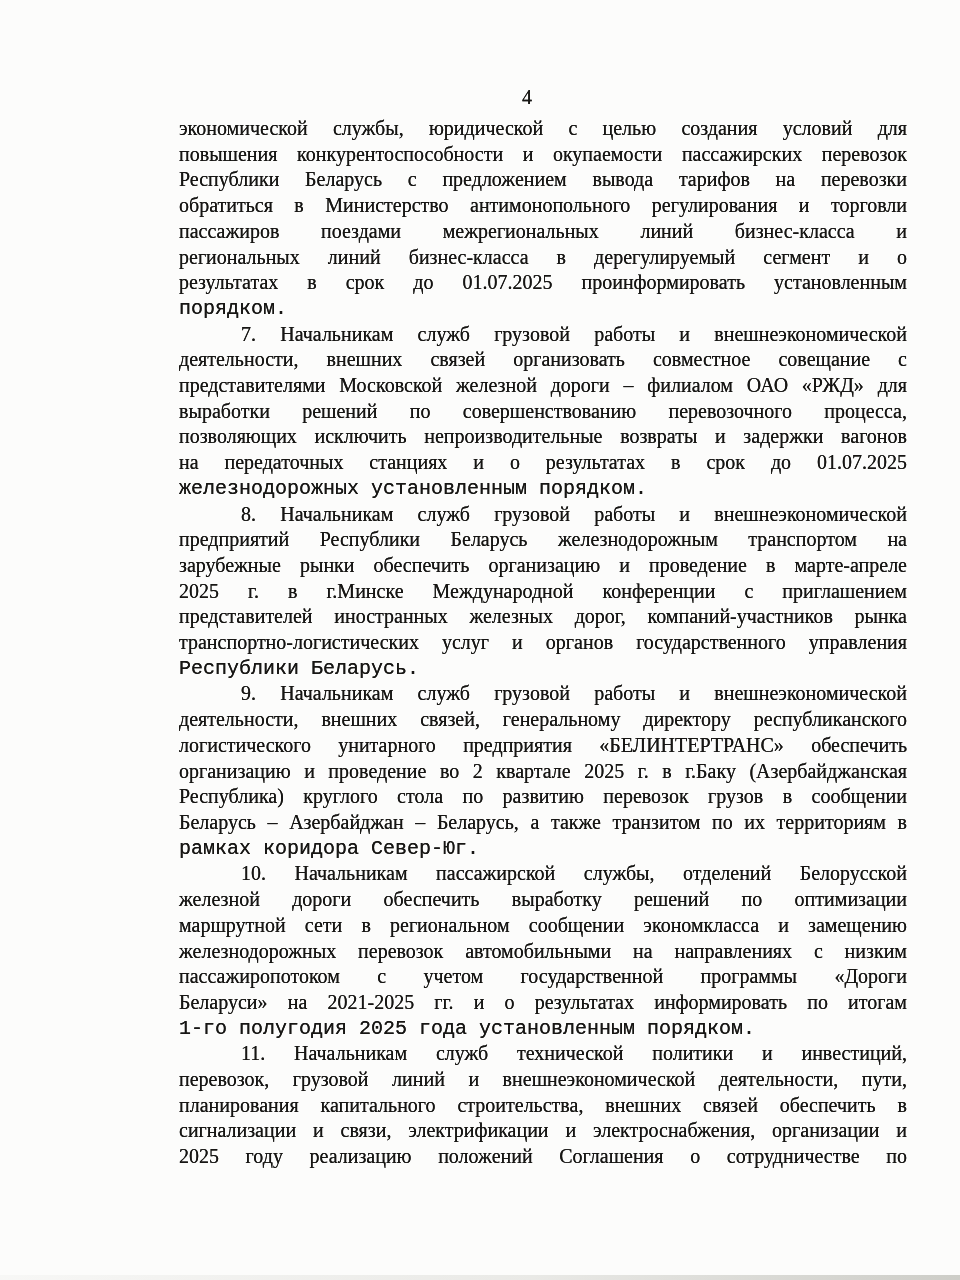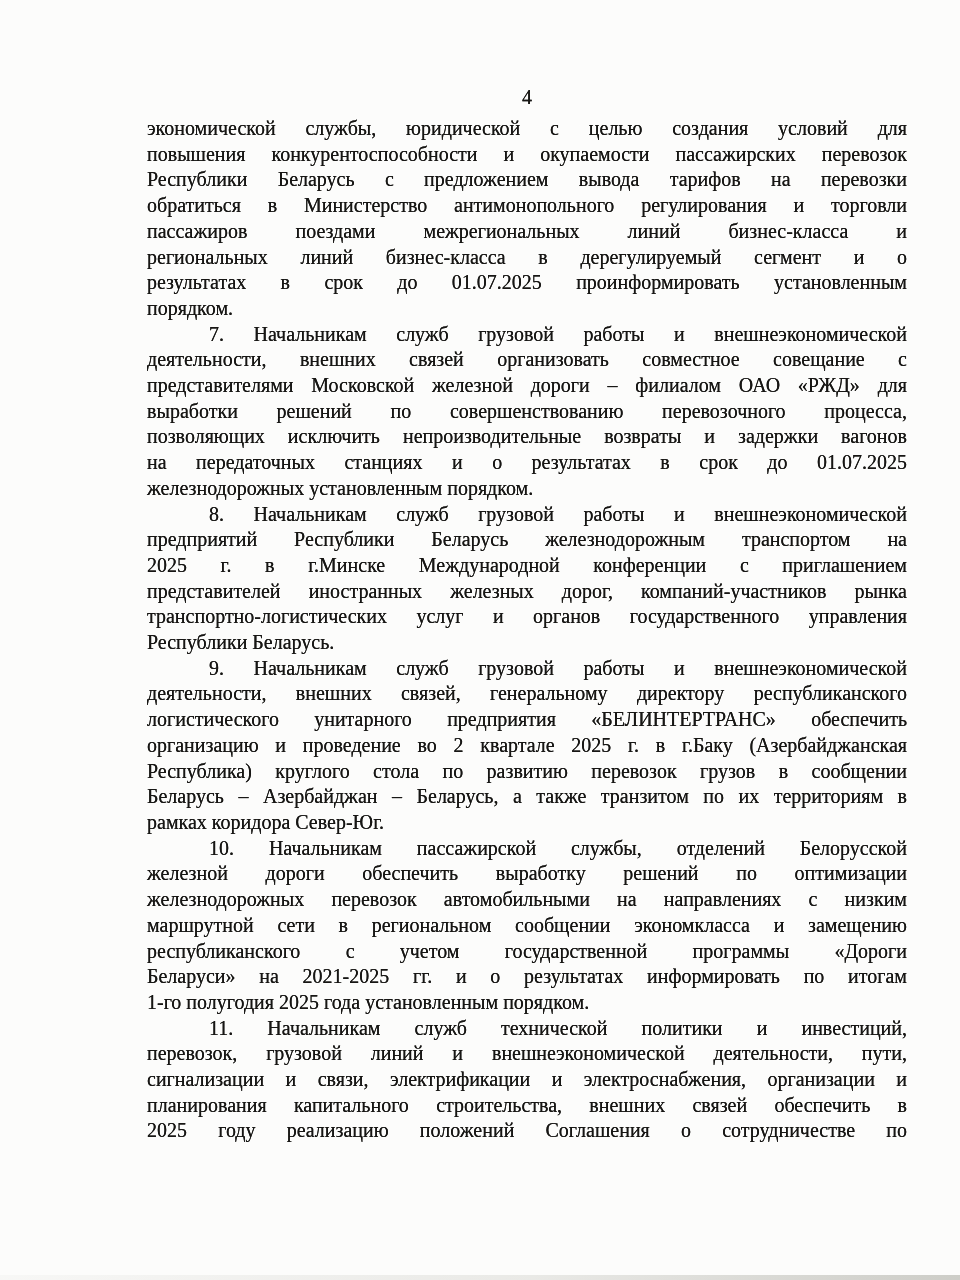--- a/index.html
+++ b/index.html
@@ -37,23 +37,25 @@
     margin: 0;
     padding: 0;
   }
   .ln {
     display: block;
     font-size: 20px;
     line-height: 25.7px;
     text-align: justify;
     text-align-last: justify;
     text-shadow: 0 0 0.3px #1a1a18;
+    margin-left: 32px;
   }
   .ln.fin {
     text-align-last: left;
+    font-family: Liberation Mono, monospace;
   }
   .ln.ind {
     text-indent: 62px;
   }
   .scan-edge {
     position: absolute;
     left: 0;
     bottom: 0;
     width: 960px;
     height: 5px;
@@ -88,50 +90,51 @@
       <span class="ln">представителями Московской железной дороги – филиалом ОАО «РЖД» для</span>
       <span class="ln">выработки решений по совершенствованию перевозочного процесса,</span>
       <span class="ln">позволяющих исключить непроизводительные возвраты и задержки вагонов</span>
       <span class="ln">на передаточных станциях и о результатах в срок до 01.07.2025</span>
       <span class="ln fin">железнодорожных установленным порядком.</span>
     </p>
 
     <p class="para">
       <span class="ln ind">8. Начальникам служб грузовой работы и внешнеэкономической</span>
       <span class="ln">предприятий Республики Беларусь железнодорожным транспортом на</span>
+      <span class="ln">зарубежные рынки обеспечить организацию и проведение в марте-апреле</span>
       <span class="ln">2025 г. в г.Минске Международной конференции с приглашением</span>
       <span class="ln">представителей иностранных железных дорог, компаний-участников рынка</span>
       <span class="ln">транспортно-логистических услуг и органов государственного управления</span>
       <span class="ln fin">Республики Беларусь.</span>
     </p>
 
     <p class="para">
       <span class="ln ind">9. Начальникам служб грузовой работы и внешнеэкономической</span>
       <span class="ln">деятельности, внешних связей, генеральному директору республиканского</span>
       <span class="ln">логистического унитарного предприятия «БЕЛИНТЕРТРАНС» обеспечить</span>
       <span class="ln">организацию и проведение во 2 квартале 2025 г. в г.Баку (Азербайджанская</span>
       <span class="ln">Республика) круглого стола по развитию перевозок грузов в сообщении</span>
       <span class="ln">Беларусь – Азербайджан – Беларусь, а также транзитом по их территориям в</span>
       <span class="ln fin">рамках коридора Север-Юг.</span>
     </p>
 
     <p class="para">
       <span class="ln ind">10. Начальникам пассажирской службы, отделений Белорусской</span>
       <span class="ln">железной дороги обеспечить выработку решений по оптимизации</span>
+      <span class="ln">маршрутной сети в региональном сообщении экономкласса и замещению</span>
       <span class="ln">железнодорожных перевозок автомобильными на направлениях с низким</span>
-      <span class="ln">маршрутной сети в региональном сообщении экономкласса и замещению</span>
-      <span class="ln">республиканского с учетом государственной программы «Дороги</span>
+      <span class="ln">пассажиропотоком с учетом государственной программы «Дороги</span>
       <span class="ln">Беларуси» на 2021-2025 гг. и о результатах информировать по итогам</span>
       <span class="ln fin">1-го полугодия 2025 года установленным порядком.</span>
     </p>
 
     <p class="para">
       <span class="ln ind">11. Начальникам служб технической политики и инвестиций,</span>
       <span class="ln">перевозок, грузовой линий и внешнеэкономической деятельности, пути,</span>
+      <span class="ln">планирования капитального строительства, внешних связей обеспечить в</span>
       <span class="ln">сигнализации и связи, электрификации и электроснабжения, организации и</span>
-      <span class="ln">планирования капитального строительства, внешних связей обеспечить в</span>
       <span class="ln">2025 году реализацию положений Соглашения о сотрудничестве по</span>
     </p>
 
   </div>
 
   <div class="scan-edge"></div>
 </div>
 
 </body></html>

